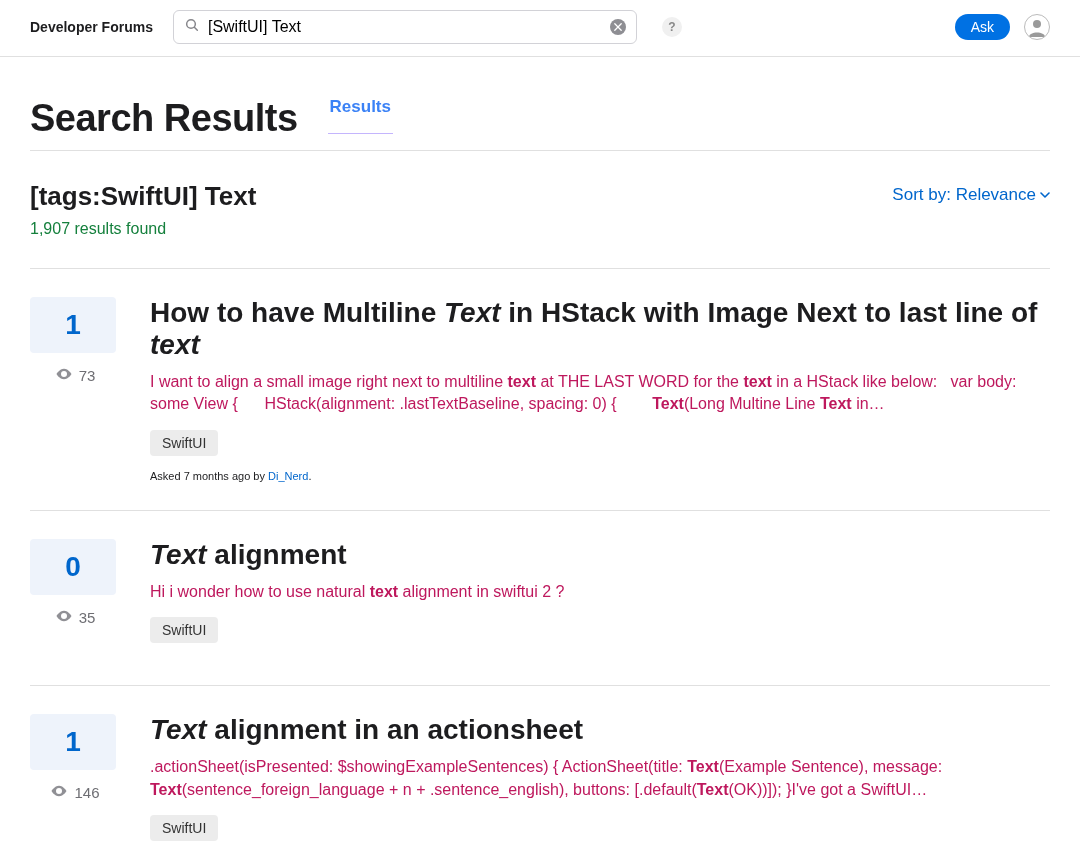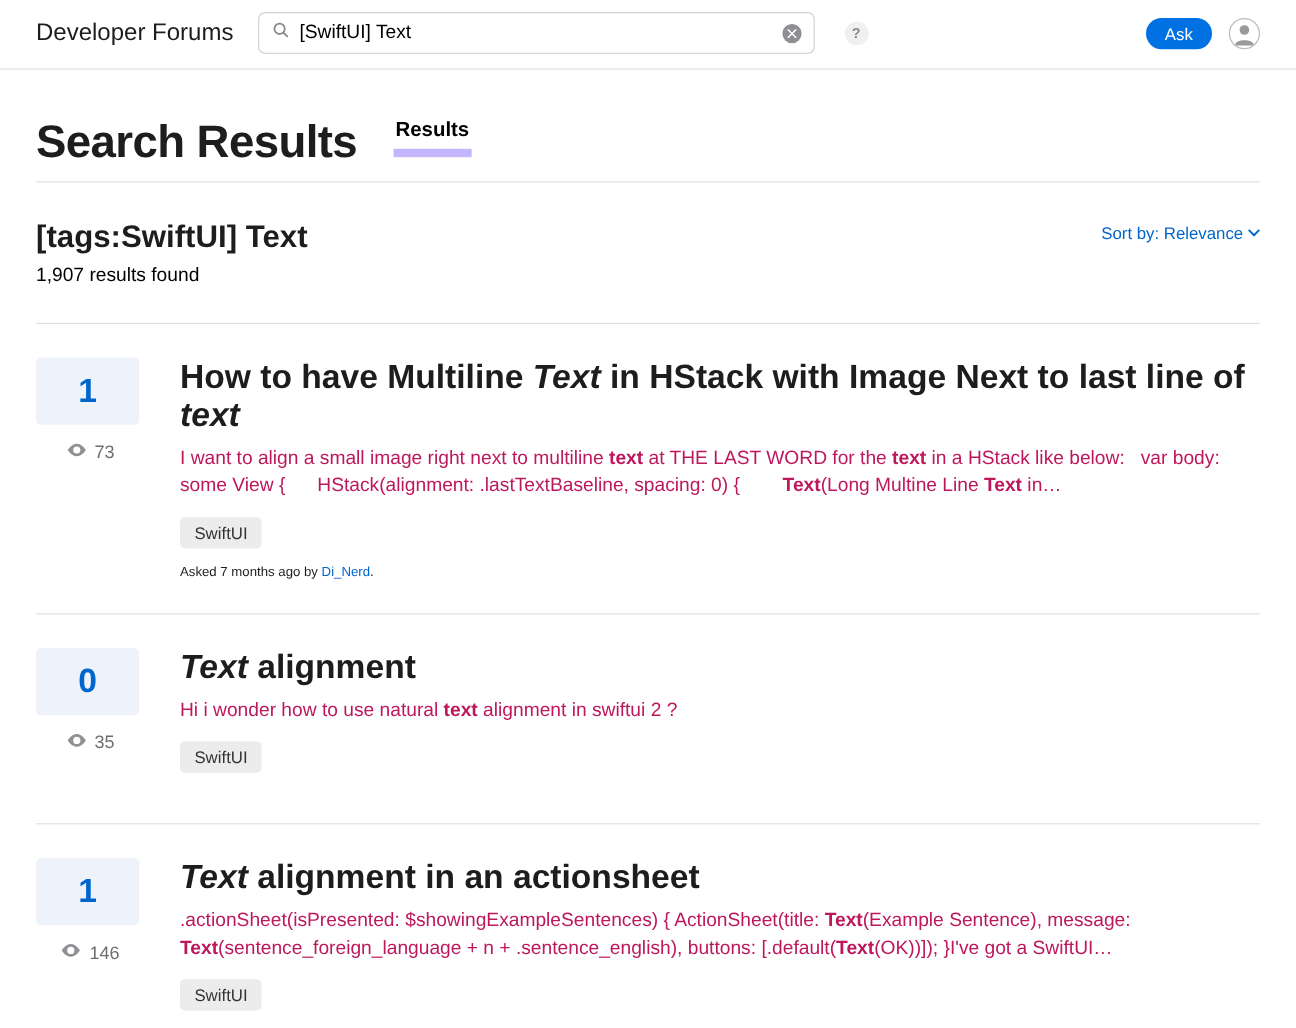--- a/index.html
+++ b/index.html
@@ -11,22 +11,22 @@
     margin: 0 auto;
   }
   .header {
     display: flex;
     align-items: center;
     padding: 10px 30px 12px 30px;
     border-bottom: 1px solid #e0e0e0;
     gap: 20px;
   }
   .brand {
-    font-size: 20px;
-    font-weight: 400;
+    font-size: 14px;
+    font-weight: 700;
     flex-shrink: 0;
     text-align: right;
   }
   .search-wrap {
     display: flex;
     align-items: center;
     width: 464px;
     border: 1px solid #d2d2d7;
     border-radius: 6px;
     padding: 6px 10px;
@@ -108,46 +108,46 @@
   .page-title {
     font-size: 38px;
     font-weight: 700;
     letter-spacing: -0.5px;
     padding-bottom: 10px;
   }
   .tabs {
     display: flex;
   }
   .tab {
-    color: #000000;
+    color: #3b82f6;
     font-size: 17px;
     font-weight: 600;
-    padding: 0 2px 6px 2px;
-    border-bottom: 7px solid #c4b5fd;
+    padding: 0 2px 16px 2px;
+    border-bottom: 1px solid #c4b5fd;
     cursor: pointer;
   }
 
   .query-row {
     display: flex;
     justify-content: space-between;
     align-items: flex-start;
     padding-top: 30px;
   }
   .query-term {
     font-size: 26px;
     font-weight: 700;
   }
   .results-count {
     font-size: 16px;
-    color: #000000;
+    color: #15803d;
     margin-top: 8px;
   }
   .sort-by {
     color: #0066cc;
-    font-size: 14px;
+    font-size: 17px;
     cursor: pointer;
     display: flex;
     align-items: center;
     gap: 4px;
     margin-top: 4px;
   }
 
   .results-list {
     margin-top: 30px;
   }

